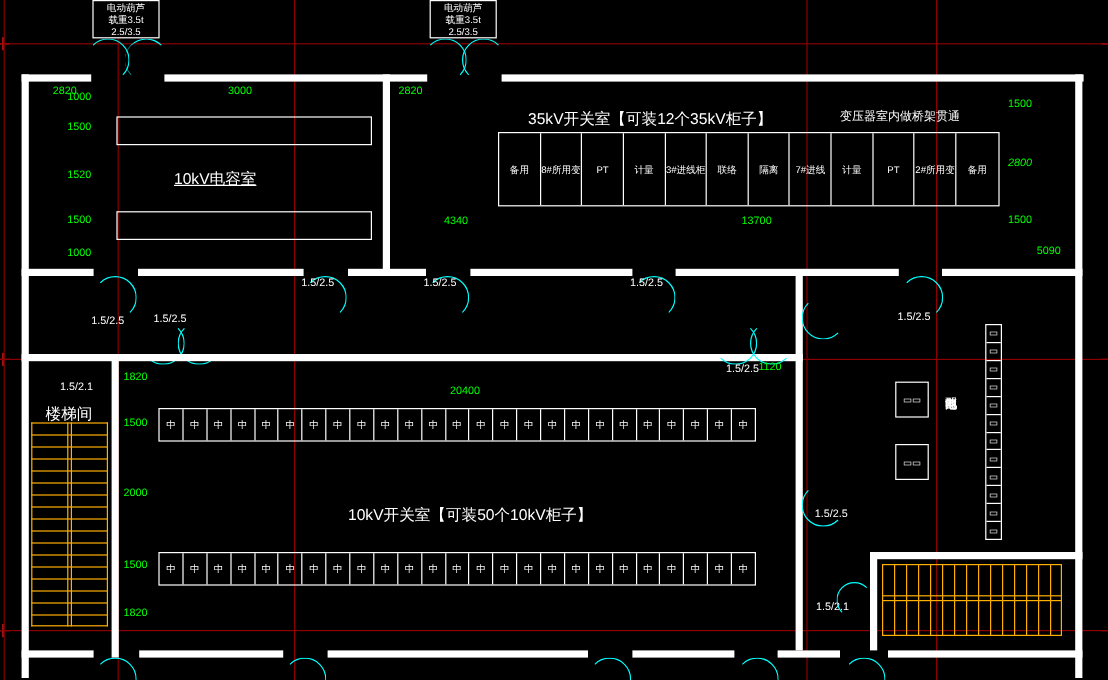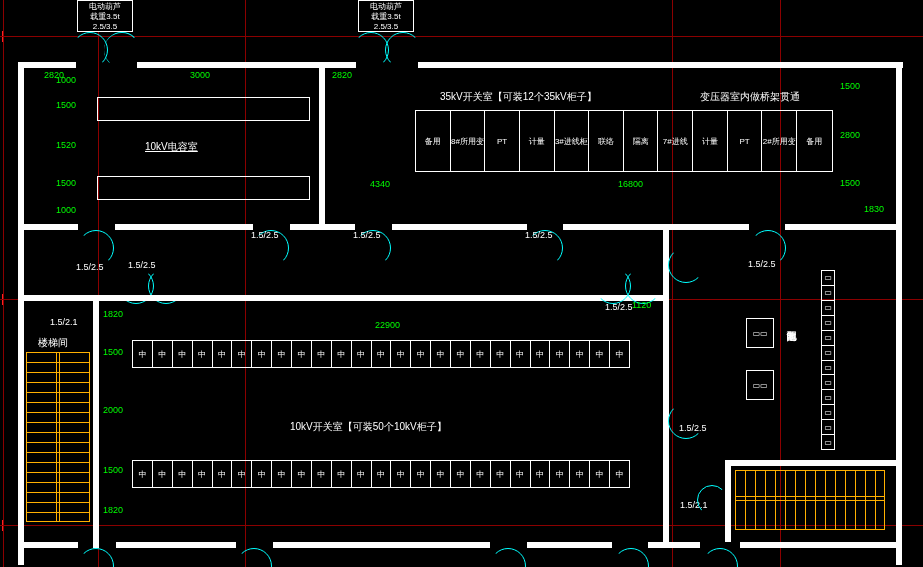--- a/index.html
+++ b/index.html
@@ -16,21 +16,21 @@
   .grid-line-h, .grid-line-v { position: absolute; background: #8B0000; }
   .grid-line-h { height: 1px; width: 100%; }
   .grid-line-v { width: 1px; height: 100%; }
   .cross { position: absolute; width: 11px; height: 11px; }
   .cross::before, .cross::after { content: ''; position: absolute; background: #ff2222; }
   .cross::before { width: 11px; height: 1px; top: 5px; }
   .cross::after  { width: 1px; height: 11px; left: 5px; }
   .wall { position: absolute; background: #fff; }
   .dim-label { position: absolute; color: #0f0; font-size: 9px; white-space: nowrap; }
   .door-arc { position: absolute; border: 1px solid #0ff; border-radius: 50%; }
-  .room-label { position: absolute; color: #fff; font-size: 10px; text-align: center; }
+  .room-label { position: absolute; color: #fff; font-size: 13px; text-align: center; }
   .cabinet-row { position: absolute; display: flex; border: 1px solid #fff; }
   .cabinet { border-right: 1px solid #fff; display: flex; align-items: center; justify-content: center; font-size: 8px; color: #fff; text-align: center; writing-mode: horizontal-tb; }
   .cabinet:last-child { border-right: none; }
   .outline-box { position: absolute; border: 1px solid #fff; }
   .stairs { position: absolute; }
   .stair-step { position: absolute; background: #ffb000; height: 1px; width: 100%; }
   .stair-vert { position: absolute; background: #ffb000; width: 1px; height: 100%; }
   .door-sz { position: absolute; color: #fff; font-size: 9px; }
   .right-cab-col { position: absolute; display: flex; flex-direction: column; border: 1px solid #fff; }
   .right-cab { border-bottom: 1px solid #fff; flex: 1; display:flex;align-items:center;justify-content:center;font-size:8px;}
@@ -124,25 +124,25 @@
   <div class="cabinet" style="width:8.33%;">联络</div>
   <div class="cabinet" style="width:8.33%;">隔离</div>
   <div class="cabinet" style="width:8.33%;">7#进线</div>
   <div class="cabinet" style="width:8.33%;">计量</div>
   <div class="cabinet" style="width:8.33%;">PT</div>
   <div class="cabinet" style="width:8.33%;">2#所用变</div>
   <div class="cabinet" style="width:8.33%;">备用</div>
 </div>
 
 <div class="dim-label" style="left:370px; top:179px;">4340</div>
-<div class="dim-label" style="left:618px; top:179px;">16800</div>
+<div class="dim-label" style="left:618px; top:179px;">13700</div>
 <div class="dim-label" style="left:840px; top:81px;">1500</div>
-<div class="dim-label" style="left:840px; top:130px;">2800</div>
+<div class="dim-label" style="left:840px; top:130px;font-style:italic;">2800</div>
 <div class="dim-label" style="left:840px; top:178px;">1500</div>
-<div class="dim-label" style="left:864px; top:204px;">1830</div>
+<div class="dim-label" style="left:864px; top:204px;">5090</div>
 
 <div class="door-arc" style="left:78px; top:230px; width:36px; height:36px; clip-path: polygon(0 0,100% 0,100% 100%);"></div>
 <div class="door-arc" style="left:253px; top:230px; width:36px; height:36px; clip-path: polygon(0 0,100% 0,100% 100%);"></div>
 <div class="door-arc" style="left:355px; top:230px; width:36px; height:36px; clip-path: polygon(0 0,100% 0,100% 100%);"></div>
 <div class="door-arc" style="left:527px; top:230px; width:36px; height:36px; clip-path: polygon(0 0,100% 0,100% 100%);"></div>
 <div class="door-arc" style="left:750px; top:230px; width:36px; height:36px; clip-path: polygon(0 0,100% 0,100% 100%);"></div>
 <div class="door-sz" style="left:76px; top:262px;">1.5/2.5</div>
 <div class="door-sz" style="left:251px; top:230px;">1.5/2.5</div>
 <div class="door-sz" style="left:353px; top:230px;">1.5/2.5</div>
 <div class="door-sz" style="left:525px; top:230px;">1.5/2.5</div>
@@ -249,21 +249,21 @@
   <div class="cabinet" style="flex:1;">中</div>
   <div class="cabinet" style="flex:1;">中</div>
 </div>
 <div class="room-label" style="left:290px; top:420px;">10kV开关室【可装50个10kV柜子】</div>
 
 <div class="dim-label" style="left:103px; top:309px;">1820</div>
 <div class="dim-label" style="left:103px; top:347px;">1500</div>
 <div class="dim-label" style="left:103px; top:405px;">2000</div>
 <div class="dim-label" style="left:103px; top:465px;">1500</div>
 <div class="dim-label" style="left:103px; top:505px;">1820</div>
-<div class="dim-label" style="left:375px; top:320px;">22900</div>
+<div class="dim-label" style="left:375px; top:320px;">20400</div>
 <div class="dim-label" style="left:632px; top:300px;">1120</div>
 
 <div class="room-label vlabel" style="left:784px; top:323px; font-size:10px;">蓄电池配电间</div>
 
 <div class="right-cab-col" style="left:821px; top:270px; width:14px; height:180px;">
   <div class="right-cab">▭</div>
   <div class="right-cab">▭</div>
   <div class="right-cab">▭</div>
   <div class="right-cab">▭</div>
   <div class="right-cab">▭</div>

